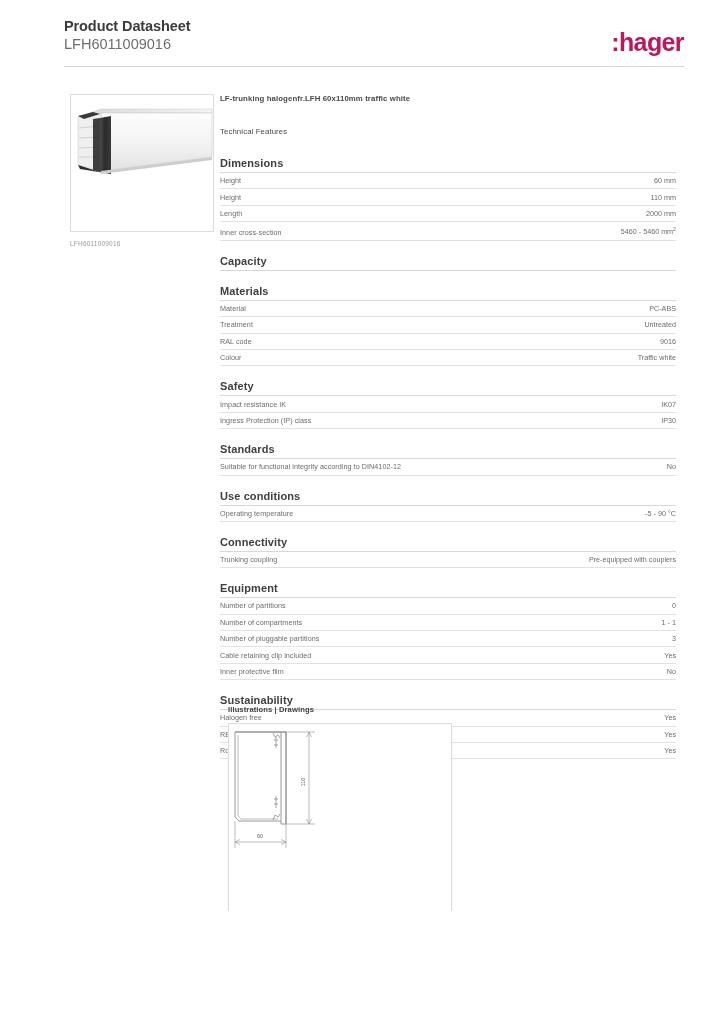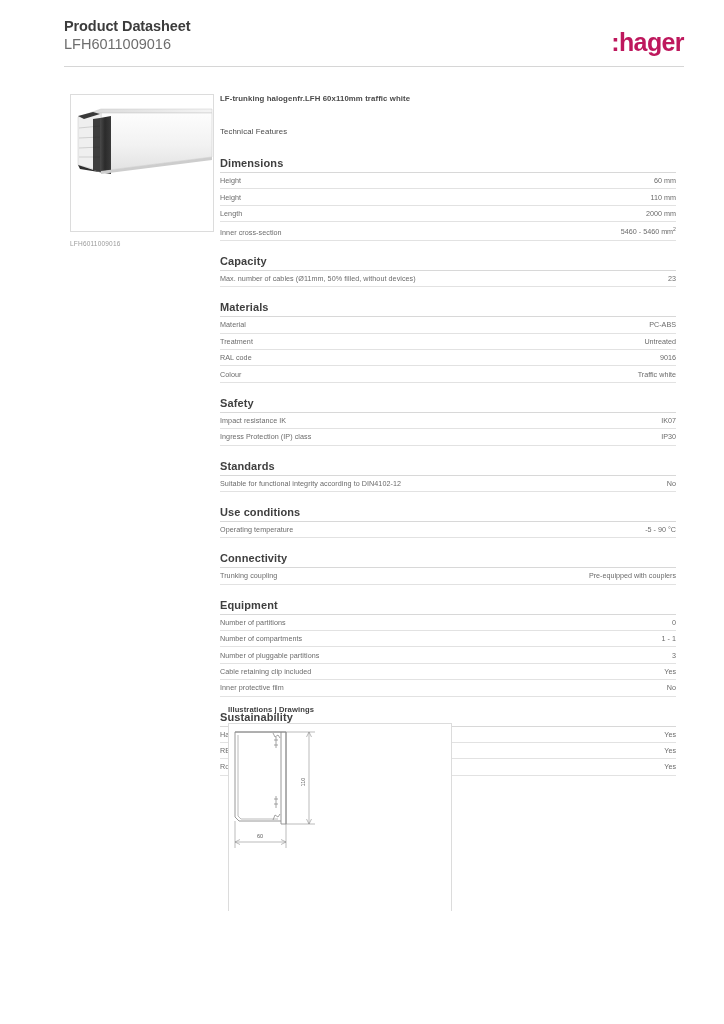--- a/index.html
+++ b/index.html
@@ -263,24 +263,20 @@
             <span class="spec-label">Length</span>
             <span class="spec-value">2000 mm</span>
           </div>
           <div class="spec-row">
             <span class="spec-label">Inner cross-section</span>
             <span class="spec-value">5460 - 5460 mm<sup>2</sup></span>
           </div>
         </div>
         <div class="spec-group">
           <div class="group-title">Capacity</div>
-          <div class="spec-row">
-            <span class="spec-label">Max. number of cables (Ø11mm, 50% filled, without devices)</span>
-            <span class="spec-value">23</span>
-          </div>
         </div>
         <div class="spec-group">
           <div class="group-title">Materials</div>
           <div class="spec-row">
             <span class="spec-label">Material</span>
             <span class="spec-value">PC-ABS</span>
           </div>
           <div class="spec-row">
             <span class="spec-label">Treatment</span>
             <span class="spec-value">Untreated</span>

